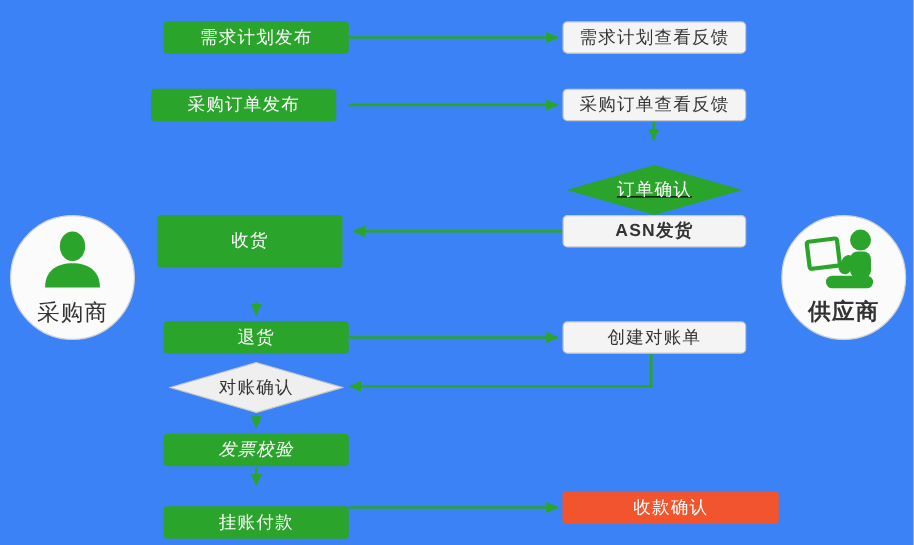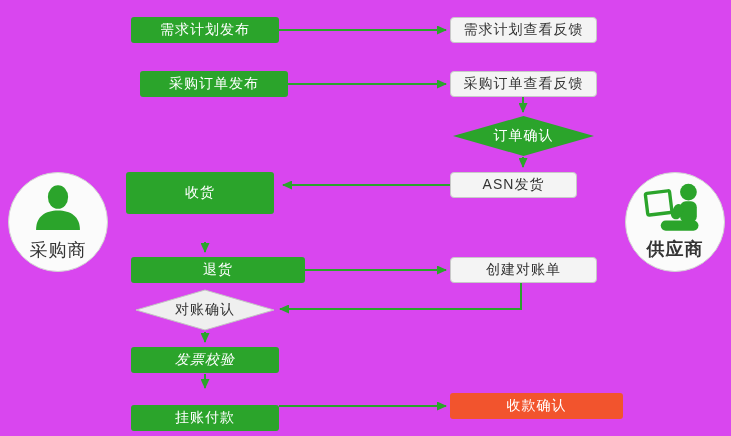--- a/index.html
+++ b/index.html
@@ -1,17 +1,17 @@
 <!DOCTYPE html>
 <html style="--green: #2ba42b; --red: #f2542d; --box-bg: #f4f4f4; --box-border: #c8c8c8; --diamond-bg: #efefef; --diamond-border: #c4c4c4; --circle-bg: #fbfbfb; --circle-border: #d2d2d2; --text-dark: #333333;"><head>
 <meta charset="utf-8">
 <style>
   html,body { margin:0; padding:0; background:#fff; }
   .stage {
-    position:relative; width:731px; height:436px; background:#d946ef;
+    position:relative; width:731px; height:436px; background:#3b82f6;
     font-family:"Liberation Sans", sans-serif; overflow:hidden;
   }
   .node {
     position:absolute; box-sizing:border-box;
     display:flex; align-items:center; justify-content:center;
     font-size:14px; letter-spacing:1px; white-space:nowrap;
   }
   .green-box { background:var(--green); color:#fff; border-radius:3px; }
   .white-box { background:var(--box-bg); border:1px solid var(--box-border); color:var(--text-dark); border-radius:4px; }
   .red-box   { background:var(--red); color:#fff; border-radius:3px; }
@@ -55,50 +55,50 @@
     <path d="M205,242 V252" marker-end="url(#ah)"></path>
     <path d="M279,270 H446" marker-end="url(#ah)"></path>
     <path d="M521,283 L521,309 L280,309" marker-end="url(#ah)"></path>
     <path d="M205,332 V342" marker-end="url(#ah)"></path>
     <path d="M205,374 V388" marker-end="url(#ah)"></path>
     <path d="M279,406 H446" marker-end="url(#ah)"></path>
   </svg>
 
   <div class="node green-box" style="left:131px;top:17px;width:148px;height:26px;">需求计划发布</div>
 
-  <div class="node green-box" style="left:140px;top:71px;width:148px;height:26px;">采购订单发布</div>
+  <div class="node green-box" style="left:121px;top:71px;width:148px;height:26px;">采购订单发布</div>
 
   <div class="node green-box" style="left:114px;top:172px;width:148px;height:42px;margin-left:12px;">收货</div>
 
 
-  <div class="node green-box" style="left:131px;top:257px;width:174px;height:26px;">退货</div>
+  <div class="node green-box" style="left:131px;top:257px;width:148px;height:26px;">退货</div>
 
   <div class="diamond diamond-gray" style="left:135px;top:289px;width:140px;height:42px;">
     <svg viewBox="0 0 140 42" preserveAspectRatio="none">
       <polygon points="70,1 139,21 70,41 1,21"></polygon>
     </svg>
     <span class="dlabel">对账确认</span>
   </div>
 
   <div class="node green-box" style="left:131px;top:347px;width:148px;height:26px;font-style:italic;">发票校验</div>
 
   <div class="node green-box" style="left:131px;top:393px;width:148px;height:26px;margin-top:12px;">挂账付款</div>
 
   <div class="node white-box" style="left:450px;top:17px;width:147px;height:26px;">需求计划查看反馈</div>
 
   <div class="node white-box" style="left:450px;top:71px;width:147px;height:26px;">采购订单查看反馈</div>
 
-  <div class="diamond diamond-green" style="left:453px;top:116px;width:141px;height:40px;">
+  <div class="diamond diamond-green" style="left:453px;top:132px;width:141px;height:40px;text-decoration:underline;">
     <svg viewBox="0 0 141 40" preserveAspectRatio="none">
       <polygon points="70.5,0 141,20 70.5,40 0,20"></polygon>
     </svg>
     <span class="dlabel">订单确认</span>
   </div>
 
-  <div class="node white-box" style="left:450px;top:172px;width:127px;height:26px;">ASN发货</div>
+  <div class="node white-box" style="left:450px;top:172px;width:147px;height:26px;font-weight:bold;">ASN发货</div>
 
   <div class="node white-box" style="left:450px;top:257px;width:147px;height:26px;">创建对账单</div>
 
   <div class="node red-box" style="left:450px;top:393px;width:173px;height:26px;">收款确认</div>
 
   <div class="circle" style="left:8px;top:172px;">
     <svg class="icon-svg" width="54" height="54" viewBox="0 0 64 64" style="margin-top:8px;">
       <ellipse class="icon-fill" cx="32" cy="19" rx="12" ry="14"></ellipse>
       <path class="icon-fill" d="M6,58 C6,42 17,35 32,35 C47,35 58,42 58,58 Z"></path>
     </svg>

